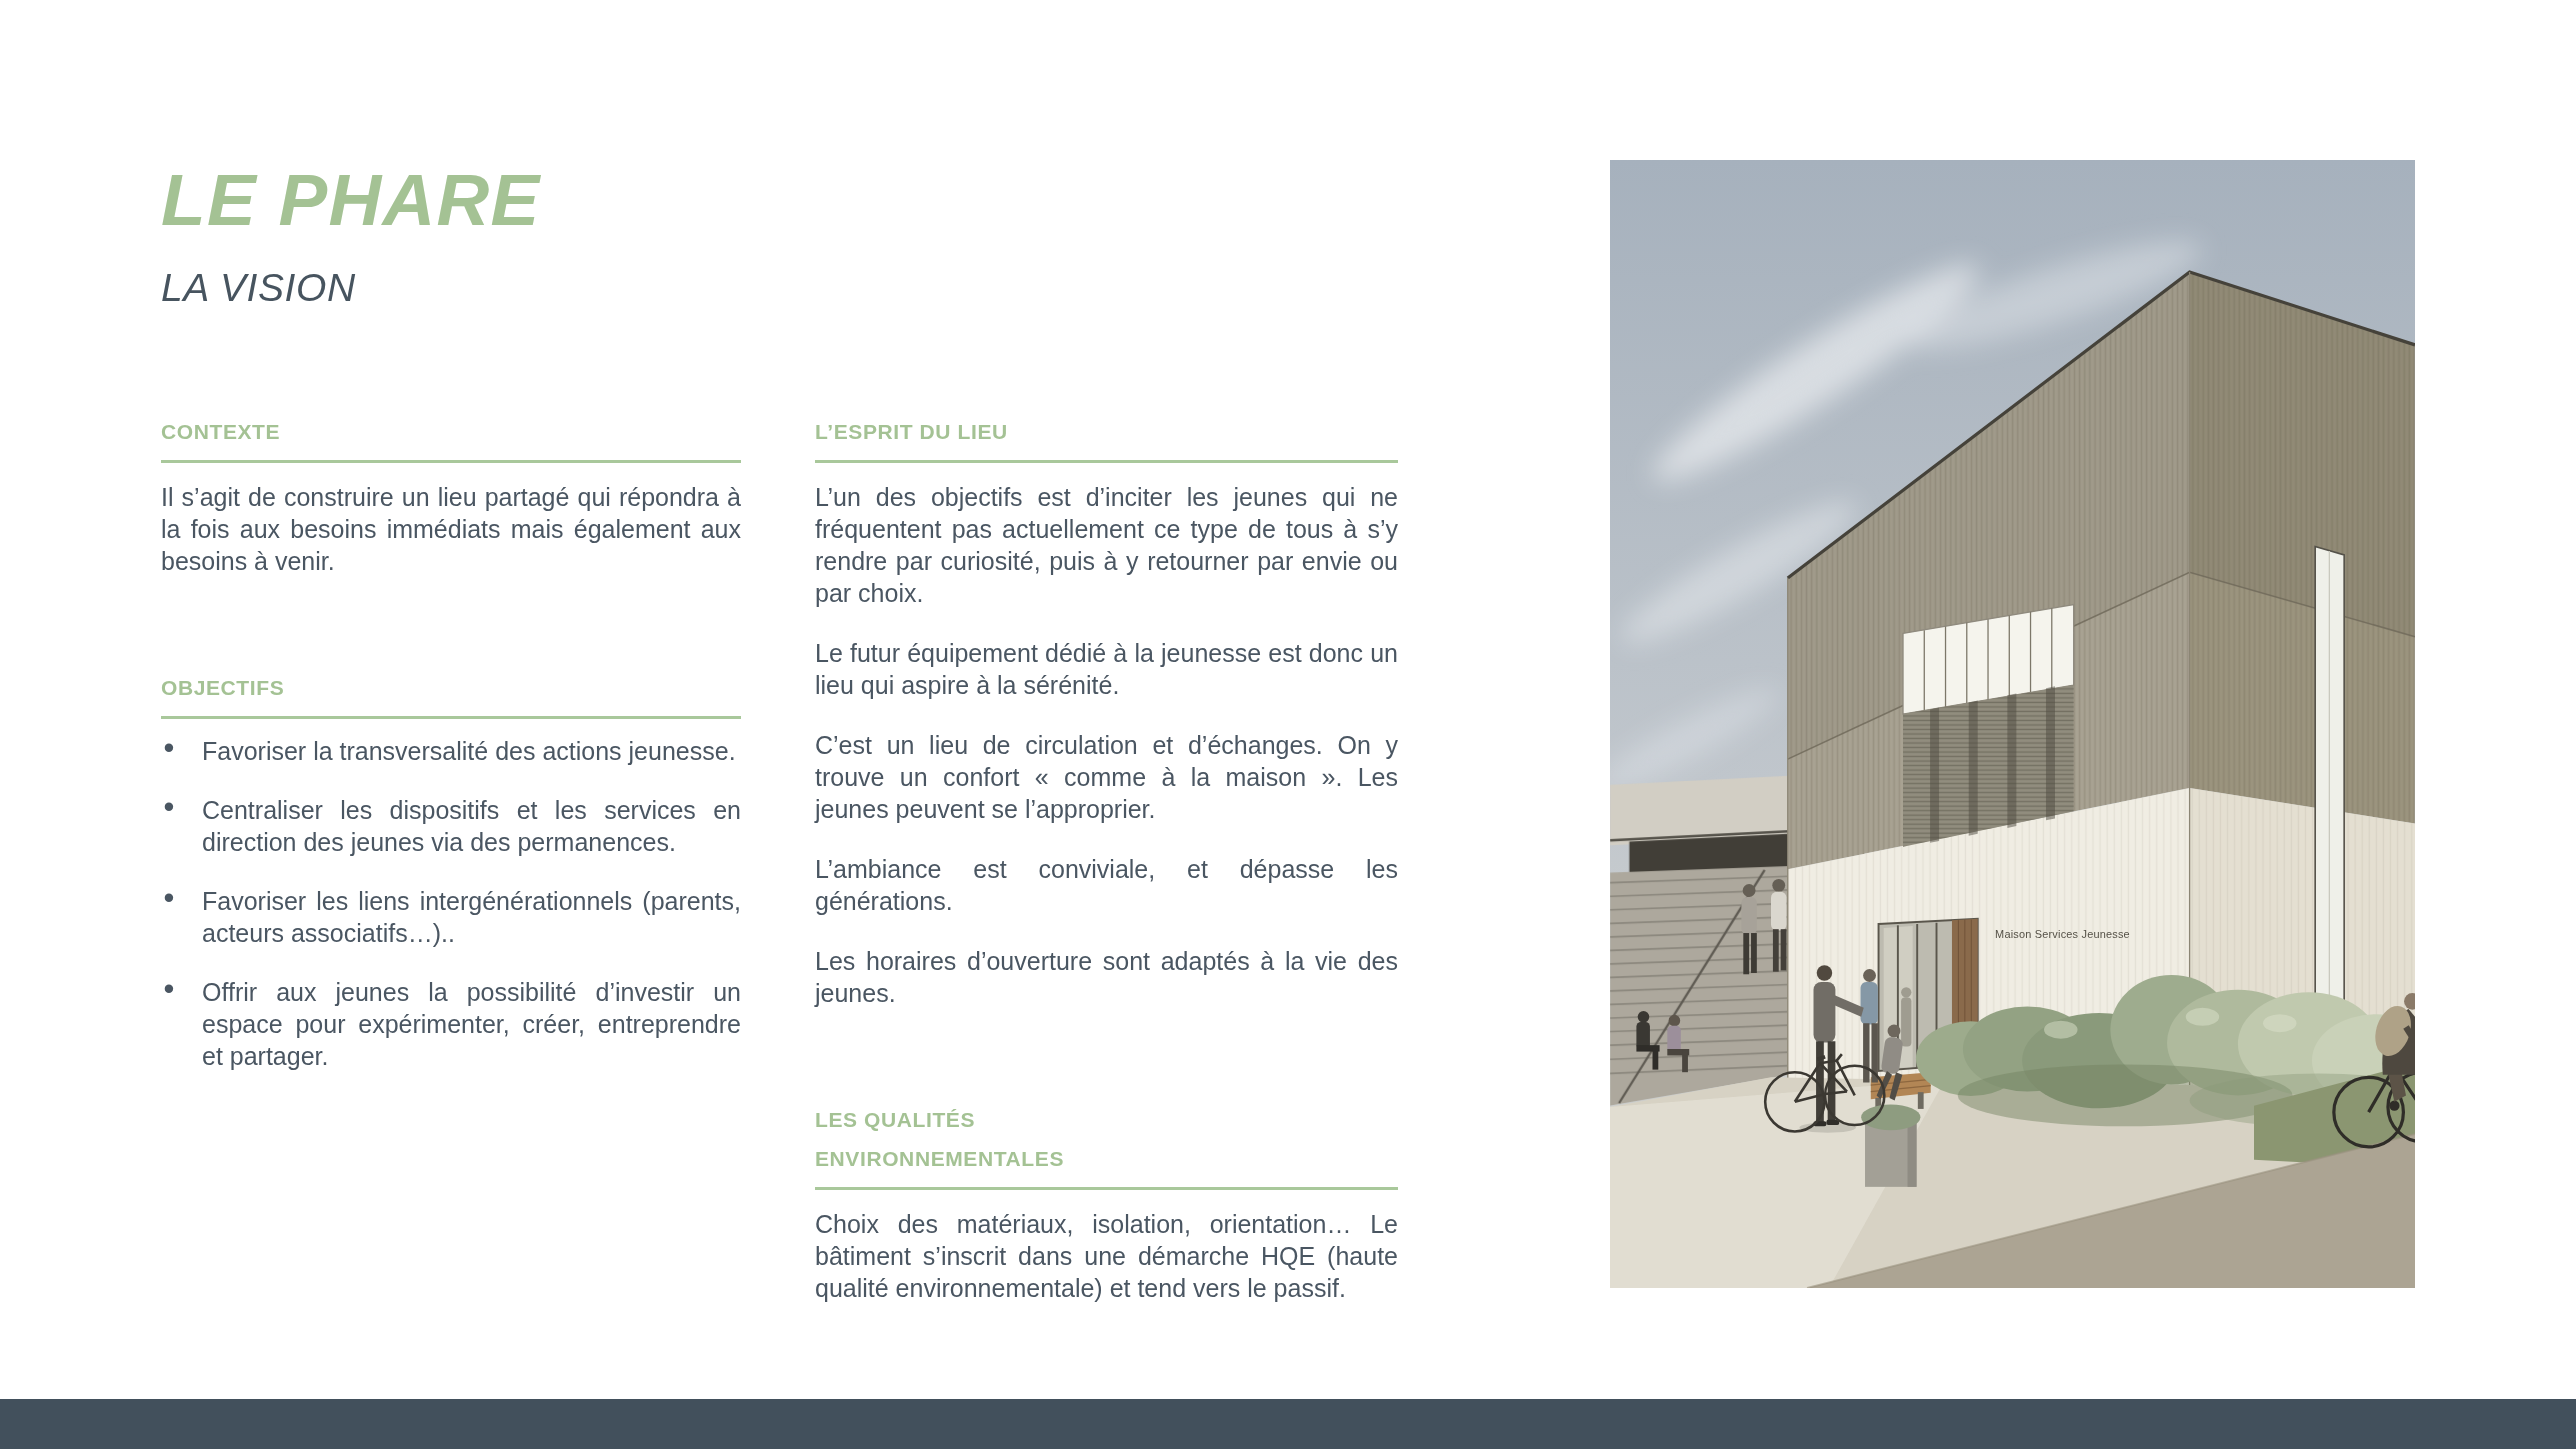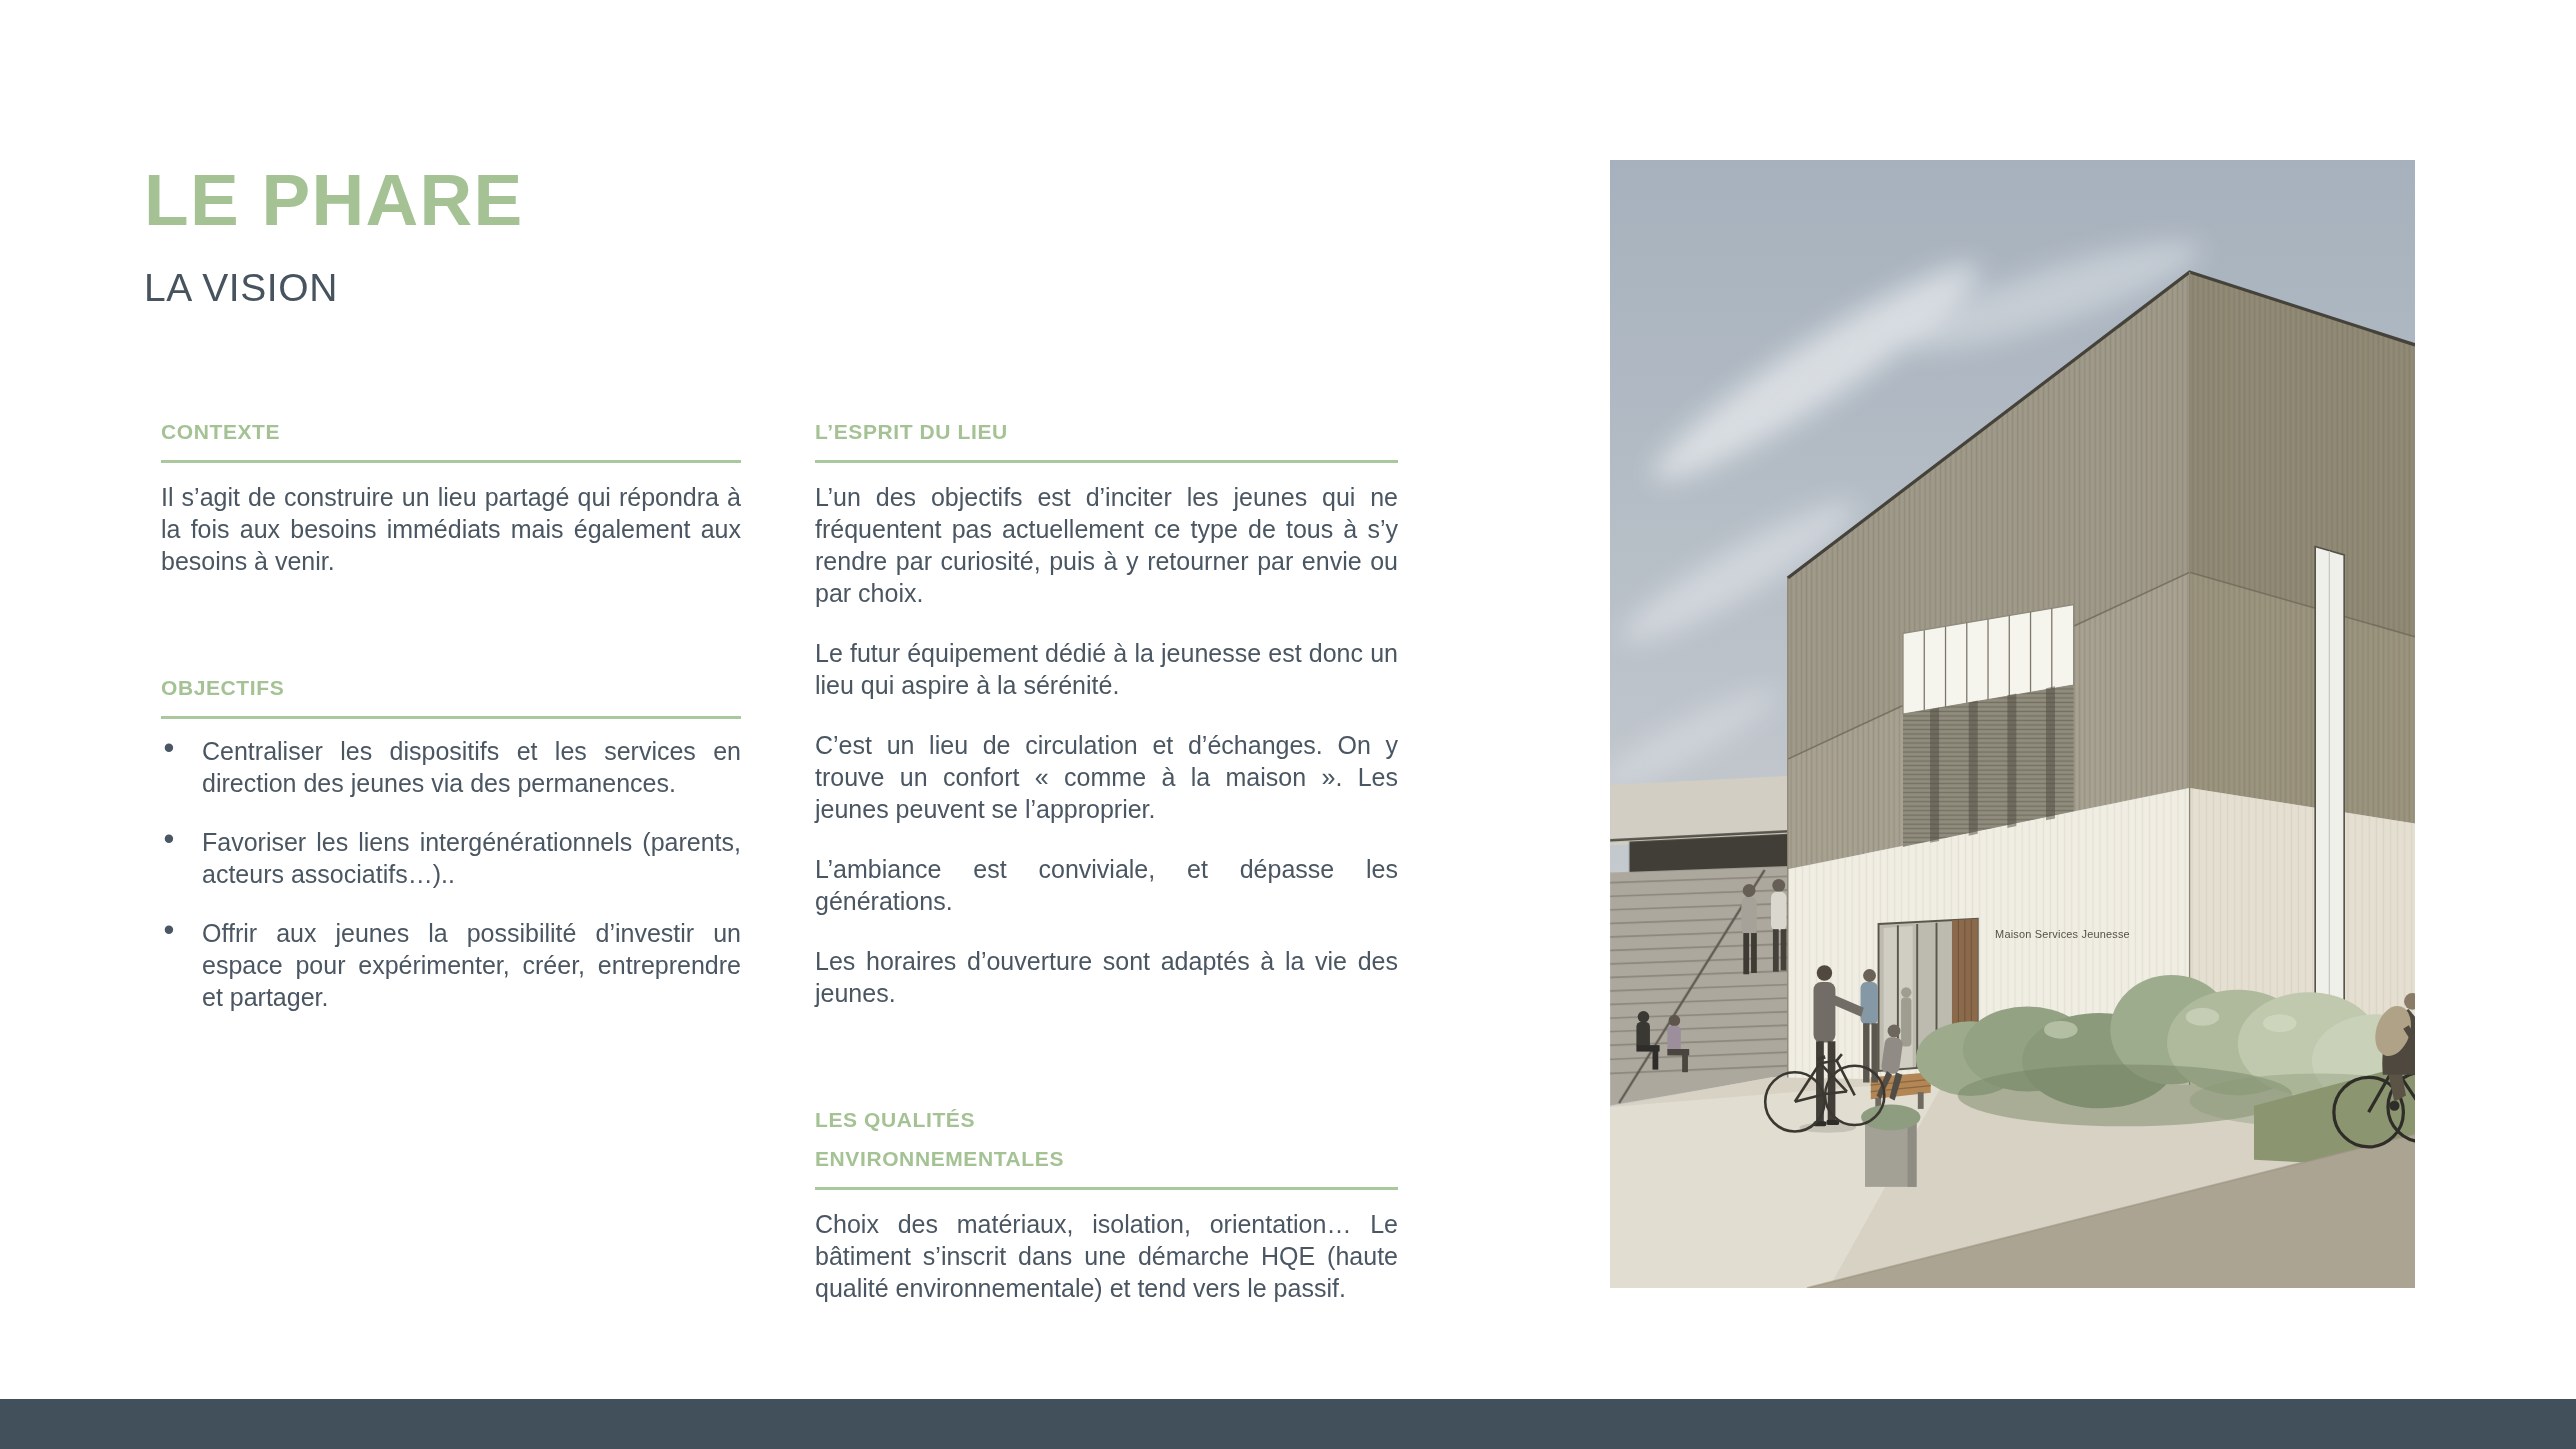--- a/index.html
+++ b/index.html
@@ -12,21 +12,21 @@
   html,body{margin:0;padding:0;background:#ffffff;}
   .slide{
     position:relative;
     width:2576px;height:1449px;
     background:#ffffff;
     overflow:hidden;
     font-family:"Liberation Sans","DejaVu Sans",sans-serif;
     color:var(--ink);
   }
   
-  .title-block{position:absolute;left:144px;top:162px;width:1288px;}
+  .title-block{position:absolute;left:161px;top:162px;width:1288px;font-style:italic;}
   .title-block h1{
     margin:0;font-size:73px;line-height:76px;font-weight:700;
     letter-spacing:1.3px;color:var(--green);
   }
   .title-block .subtitle{
     margin:28px 0 0 0;font-size:39px;line-height:43px;font-weight:400;
     letter-spacing:0.6px;color:var(--ink-light);
   }
   
   .col{position:absolute;top:412px;}
@@ -78,20 +78,21 @@
     <div class="section">
       <h2>CONTEXTE</h2>
       <div class="rule"></div>
       <p>Il s’agit de construire un lieu partagé qui répondra à la fois aux besoins immédiats mais également aux besoins à venir.</p>
     </div>
 
     <div class="section">
       <h2>OBJECTIFS</h2>
       <div class="rule"></div>
       <ul>
+        <li>Favoriser la transversalité des actions jeunesse.</li>
         <li>Centraliser les dispositifs et les services en direction des jeunes via des permanences.</li>
         <li>Favoriser les liens intergénérationnels (parents, acteurs associatifs…)..</li>
         <li>Offrir aux jeunes la possibilité d’investir un espace pour expérimenter, créer, entreprendre et partager.</li>
       </ul>
     </div>
   </div>
 
   <div class="col col-2">
     <div class="section">
       <h2>L’ESPRIT DU LIEU</h2>

